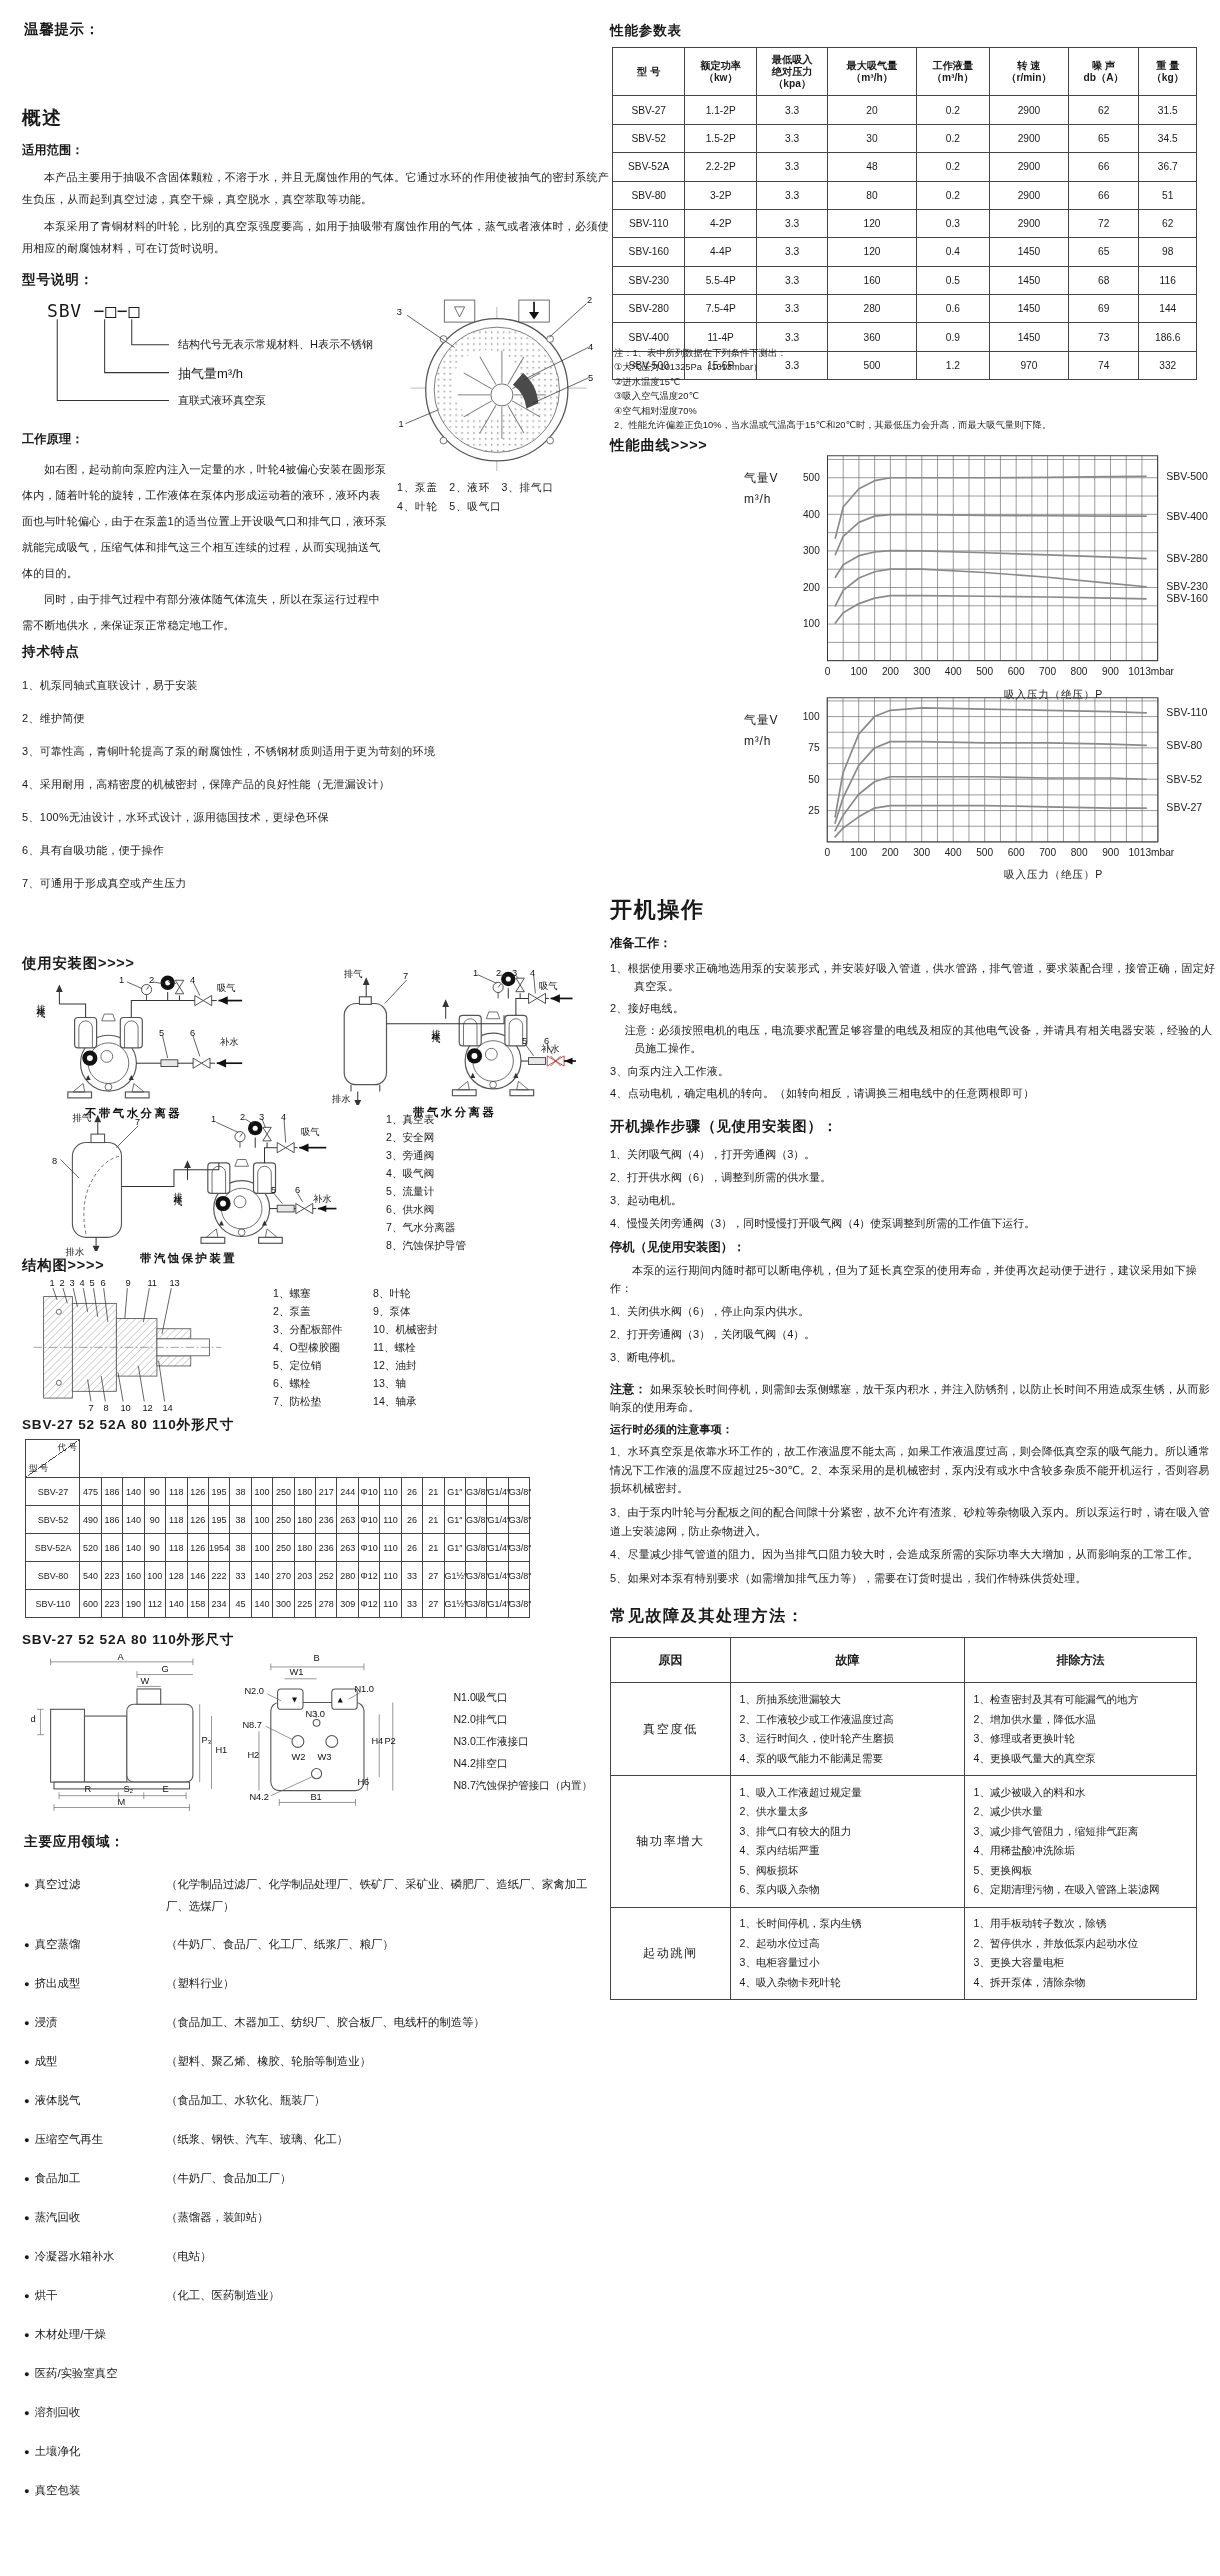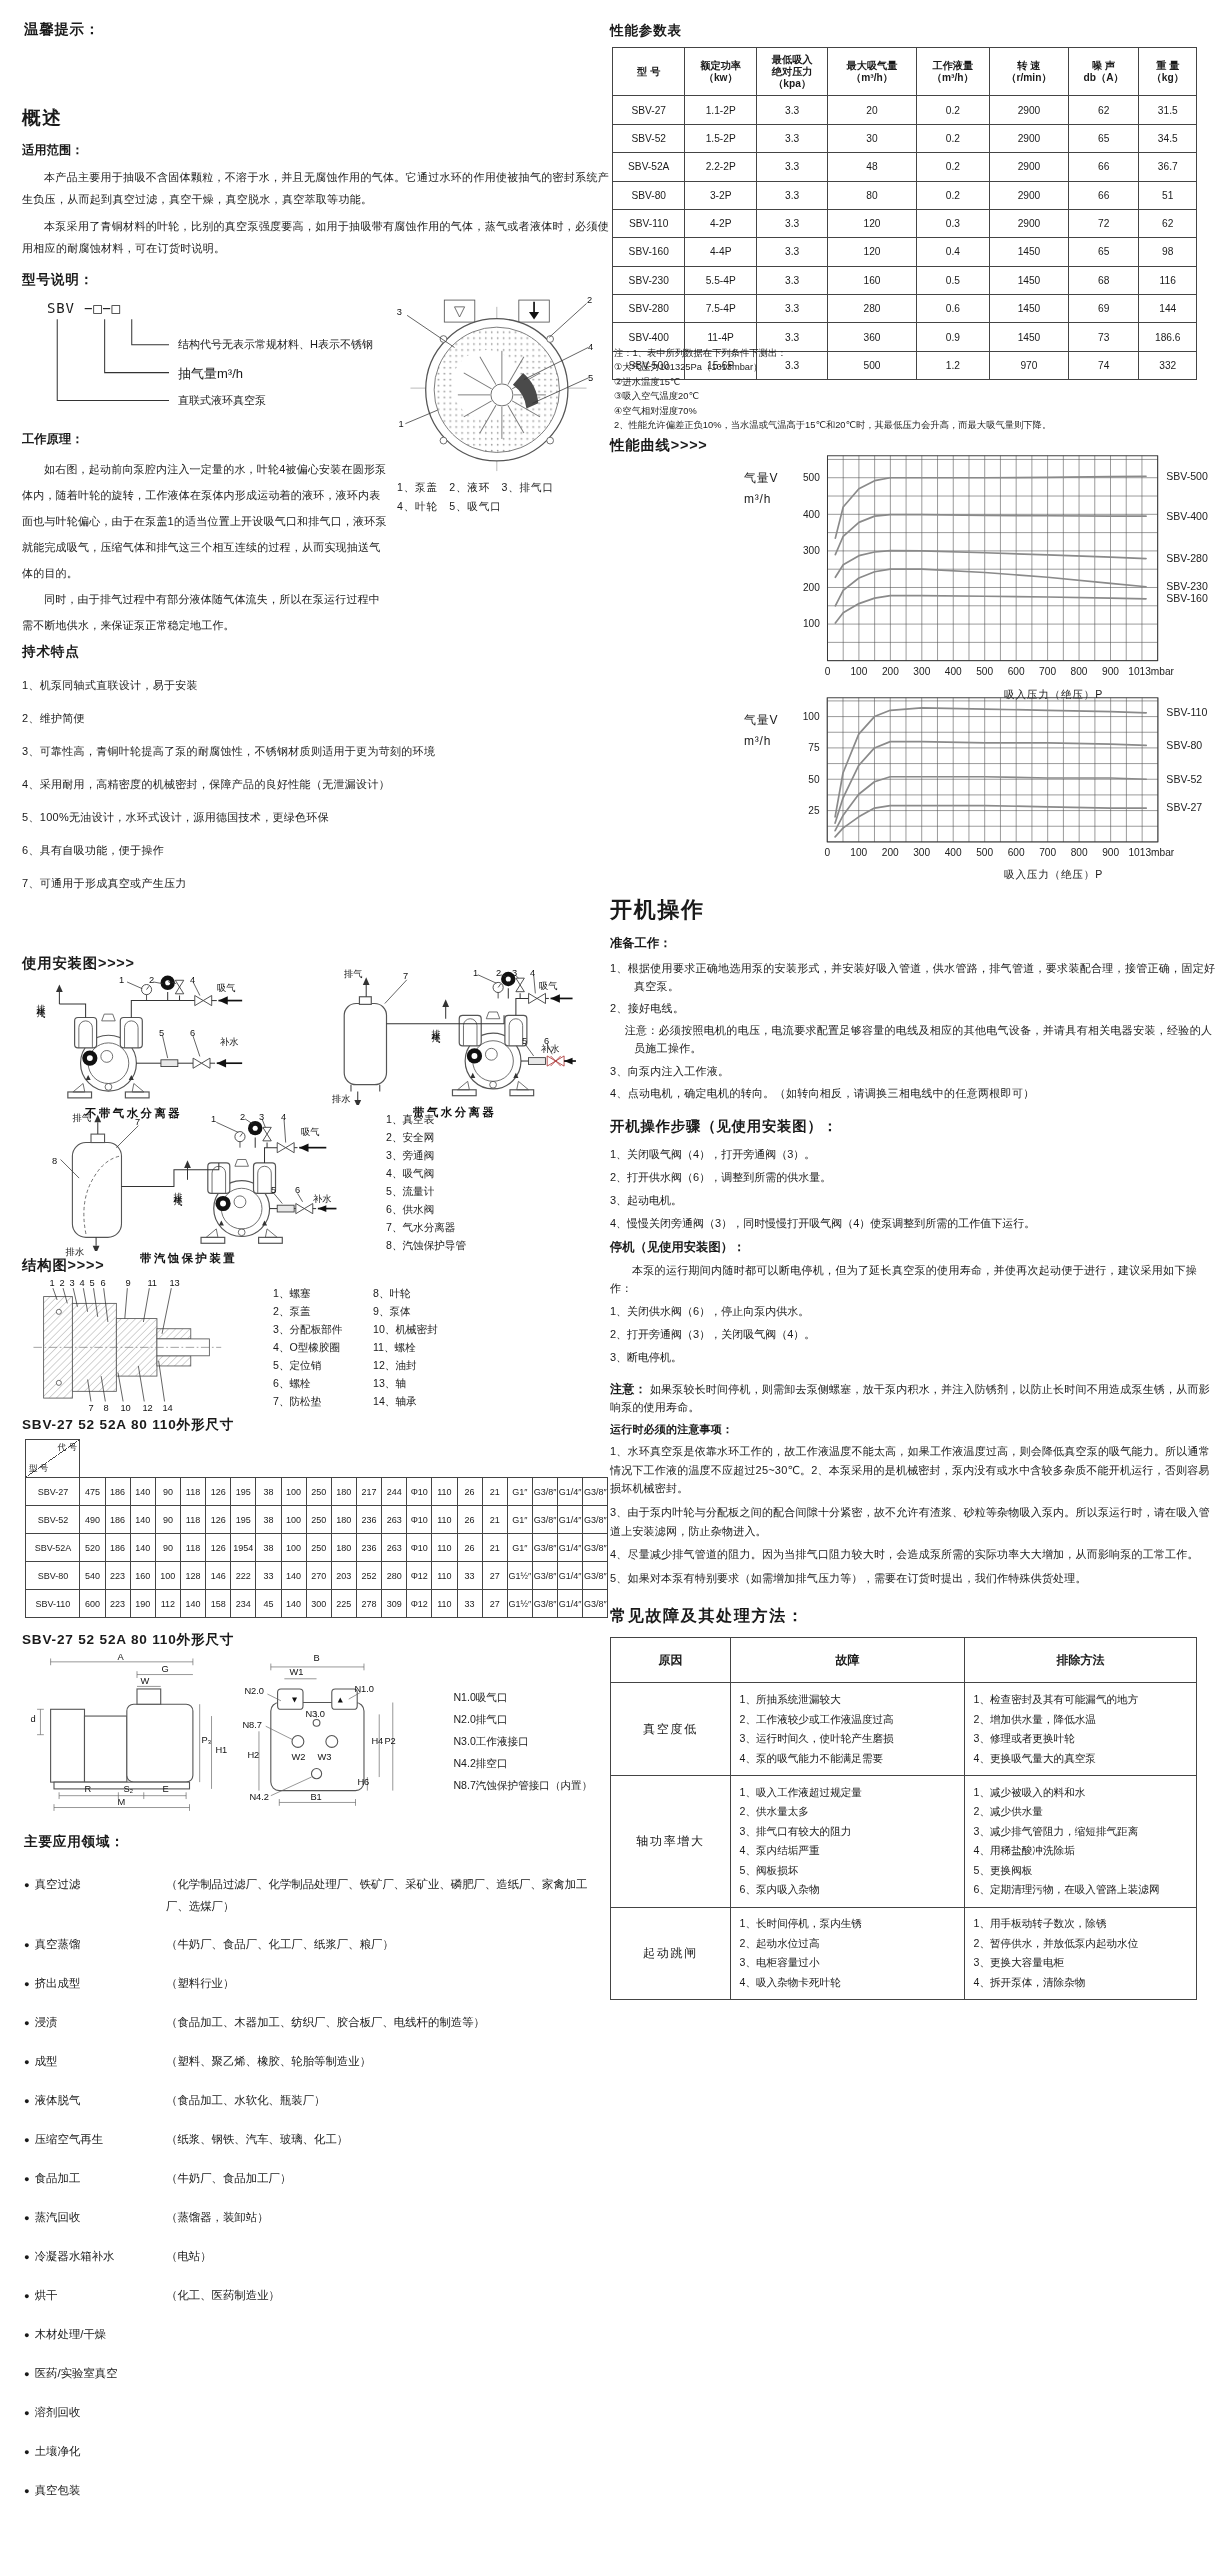--- a/index.html
+++ b/index.html
@@ -15,21 +15,21 @@
   .body13{font-size:11px;line-height:22px;letter-spacing:0.3px;}
   .ind{text-indent:2em;}
   .prin{font-size:11px;line-height:26px;letter-spacing:0.2px;}
   .featitem{font-size:11px;margin-bottom:18px;letter-spacing:0.3px;}
   
   table{border-collapse:collapse;}
   .perf{width:585px;font-size:10.2px;}
   .perf th,.perf td{border:0.8px solid #444;text-align:center;padding:1.7px 0.8px;}
   .perf th{white-space:pre-line;font-weight:bold;line-height:12px;height:44px;}
   .perf td{height:24px;}
-  .dimt{width:583px;font-size:9px;table-layout:fixed;}
+  .dimt{width:505px;font-size:9px;table-layout:fixed;}
   .dimt th,.dimt td{border:0.8px solid #444;text-align:center;padding:0;height:27px;}
   .dimt td:first-child{width:53px;font-size:9px;}
   .corner{position:relative;width:53px;height:37px;
      background:linear-gradient(to bottom right,transparent 49.4%,#444 49.4%,#444 50.6%,transparent 50.6%);}
   .corner .ct{position:absolute;top:1.7px;right:2.5px;font-size:8.5px;}
   .corner .cb{position:absolute;bottom:1.7px;left:2.5px;font-size:8.5px;}
   .fault{width:587px;font-size:10.6px;}
   .fault th,.fault td{border:0.8px solid #444;padding:6.8px 8.5px;vertical-align:middle;}
   .fault th{font-size:12px;font-weight:bold;height:30.5px;}
   .fault td{white-space:pre-line;line-height:19.5px;}
@@ -129,21 +129,21 @@
   </svg>
 
   <h3 class="abs t17" style="left:24px;top:20.3px">温馨提示：</h3>
 
   <h2 class="abs t21" style="left:22px;top:105px">概述</h2>
   <h4 class="abs t15" style="left:22px;top:142px">适用范围：</h4>
   <p class="abs body13 ind" style="left:22px;top:166px;width:587px">本产品主要用于抽吸不含固体颗粒，不溶于水，并且无腐蚀作用的气体。它通过水环的作用使被抽气的密封系统产生负压，从而起到真空过滤，真空干燥，真空脱水，真空萃取等功能。</p>
   <p class="abs body13 ind" style="left:22px;top:215px;width:587px">本泵采用了青铜材料的叶轮，比别的真空泵强度要高，如用于抽吸带有腐蚀作用的气体，蒸气或者液体时，必须使用相应的耐腐蚀材料，可在订货时说明。</p>
 
   <h4 class="abs t16" style="left:22px;top:271px">型号说明：</h4>
-  <div class="abs" style="left:47px;top:300px;font-size:14px;letter-spacing:0.8px;font-family:'DejaVu Sans Mono',monospace">SBV −□−□</div>
+  <div class="abs" style="left:47px;top:300px;font-size:18px;letter-spacing:0.8px;font-family:'DejaVu Sans Mono',monospace">SBV −□−□</div>
   <svg class="abs" style="left:42px;top:319px" width="381" height="92" viewBox="0 0 450 108">
     <path d="M106,0 V30 H150" class="pipe"></path>
     <path d="M74,0 V63 H150" class="pipe"></path>
     <path d="M18,0 V96 H150" class="pipe"></path>
   </svg>
   <span class="abs" style="left:178px;top:337px;font-size:11px">结构代号无表示常规材料、H表示不锈钢</span>
   <span class="abs" style="left:178px;top:365px;font-size:13px">抽气量m³/h</span>
   <span class="abs" style="left:178px;top:393px;font-size:11px">直联式液环真空泵</span>
 
   <figure class="abs" style="left:395px;top:295px;width:207px;height:182px">

